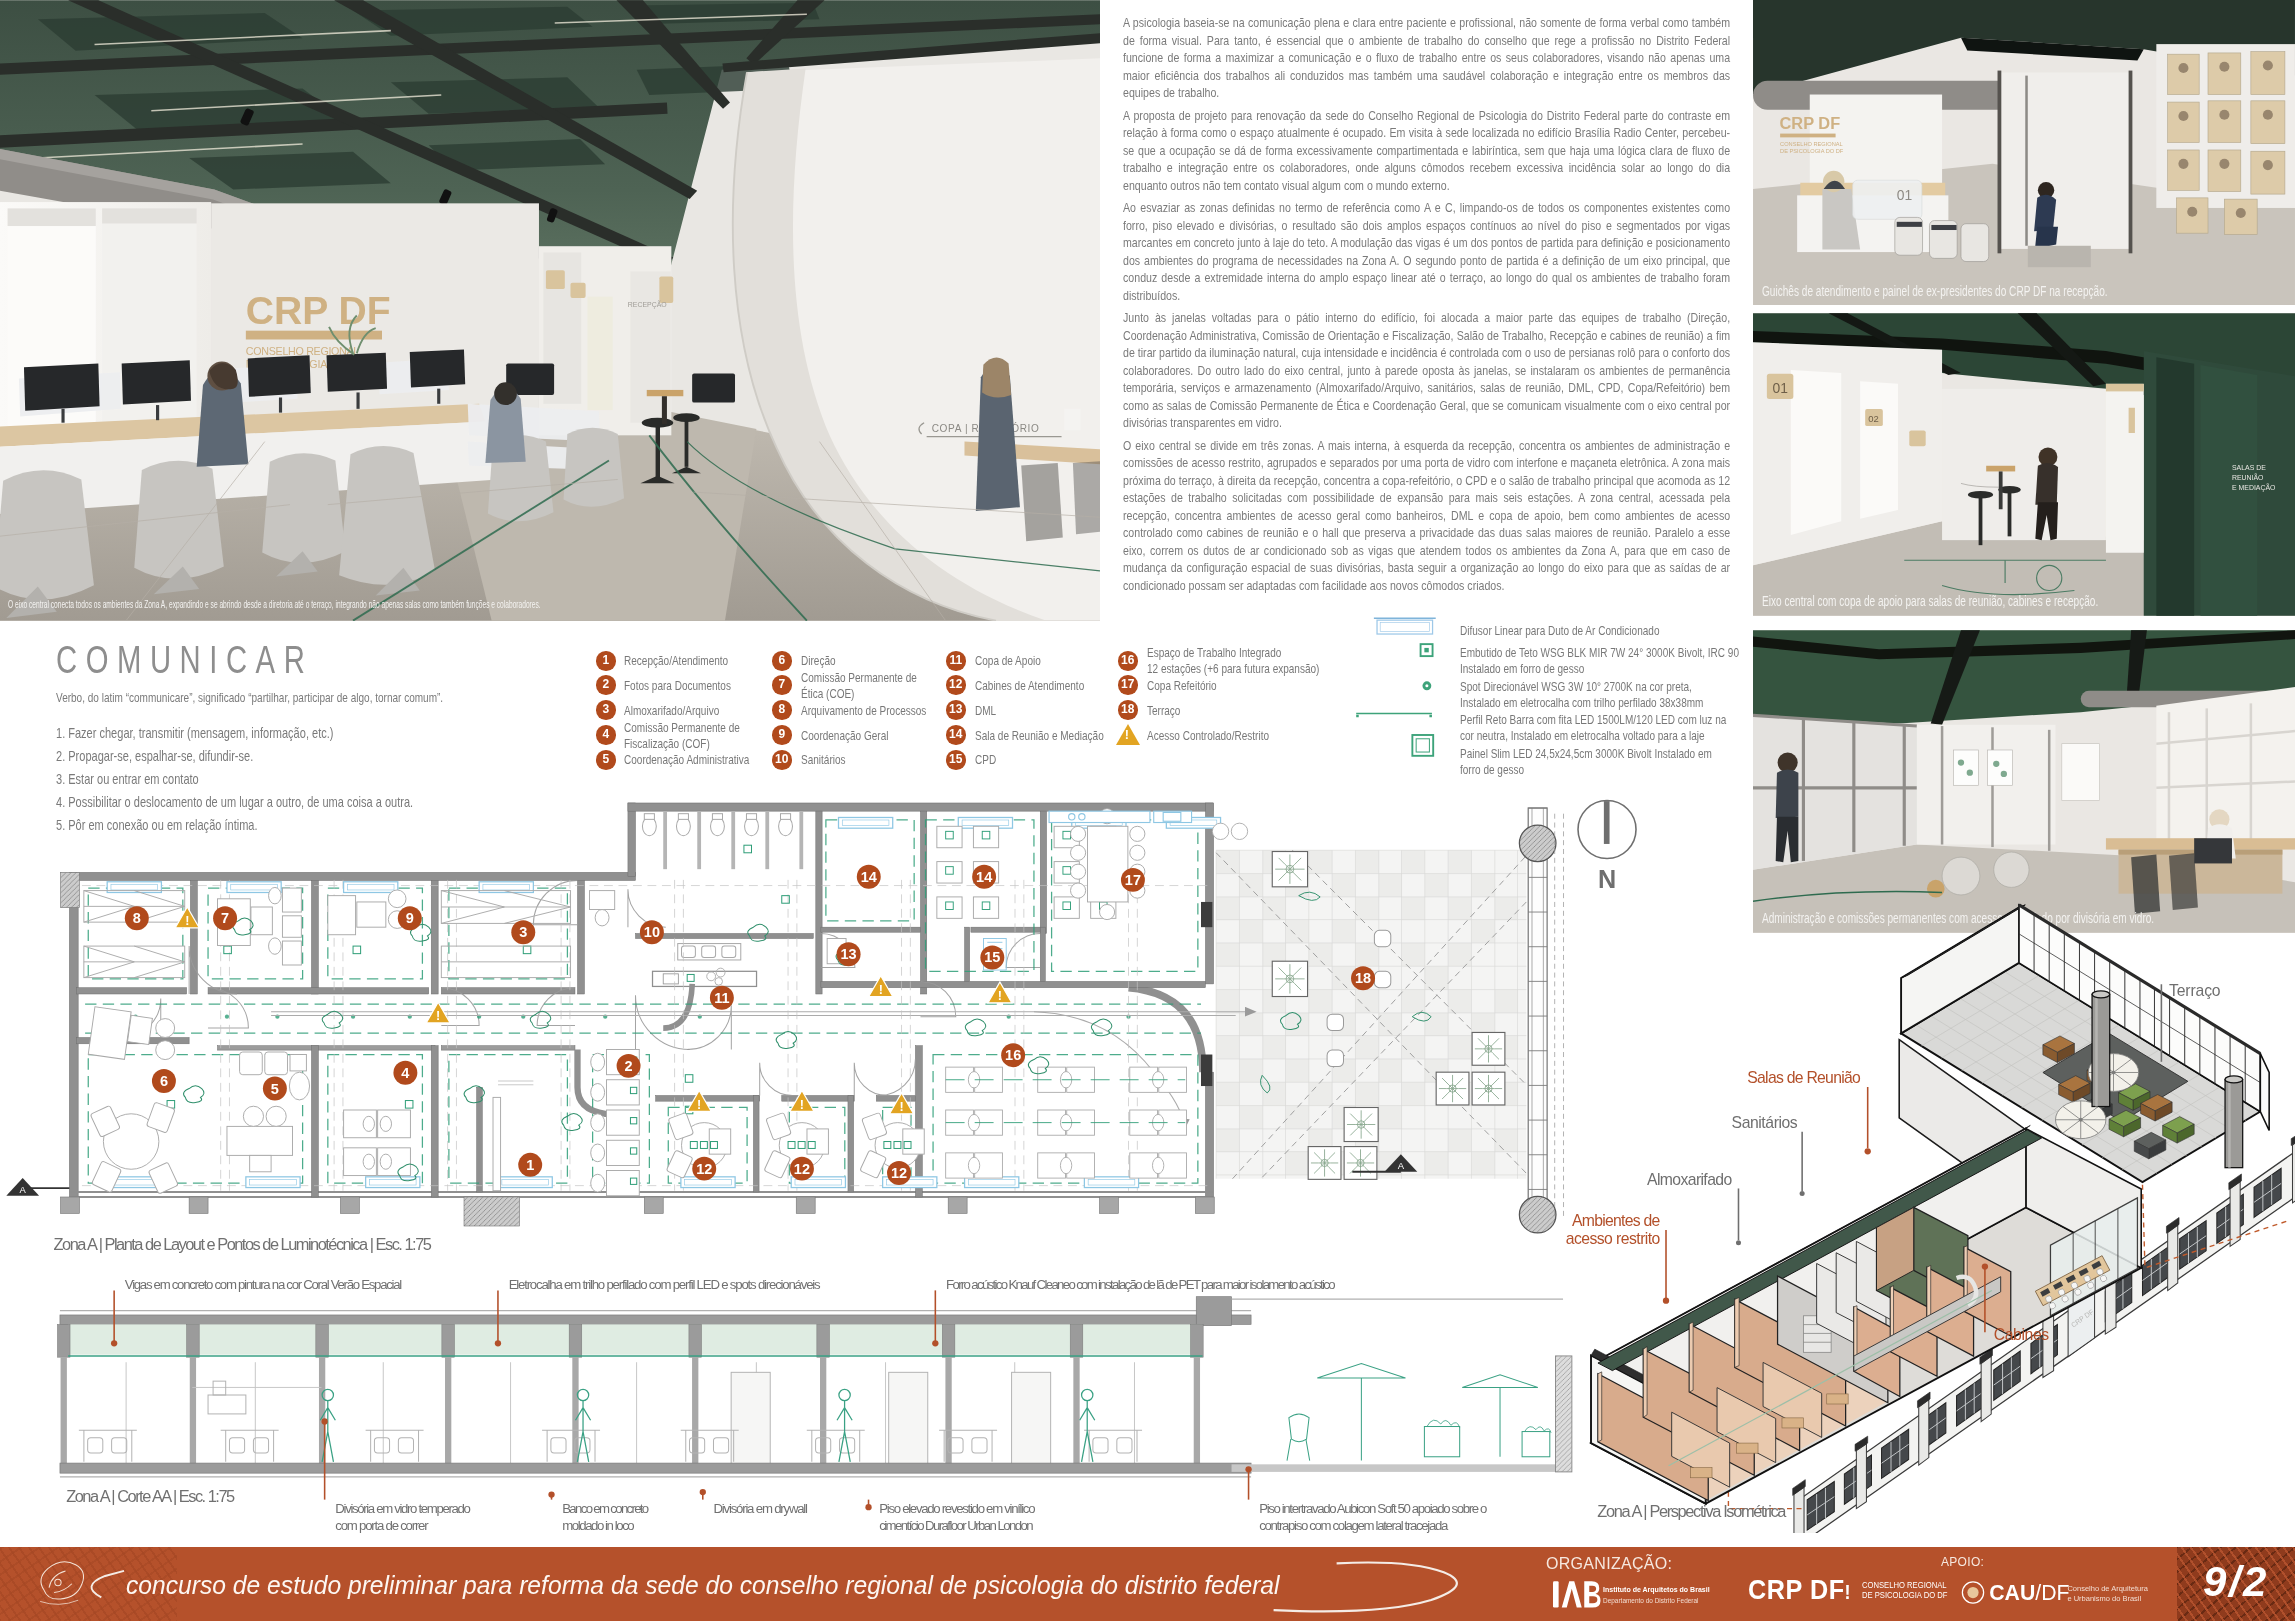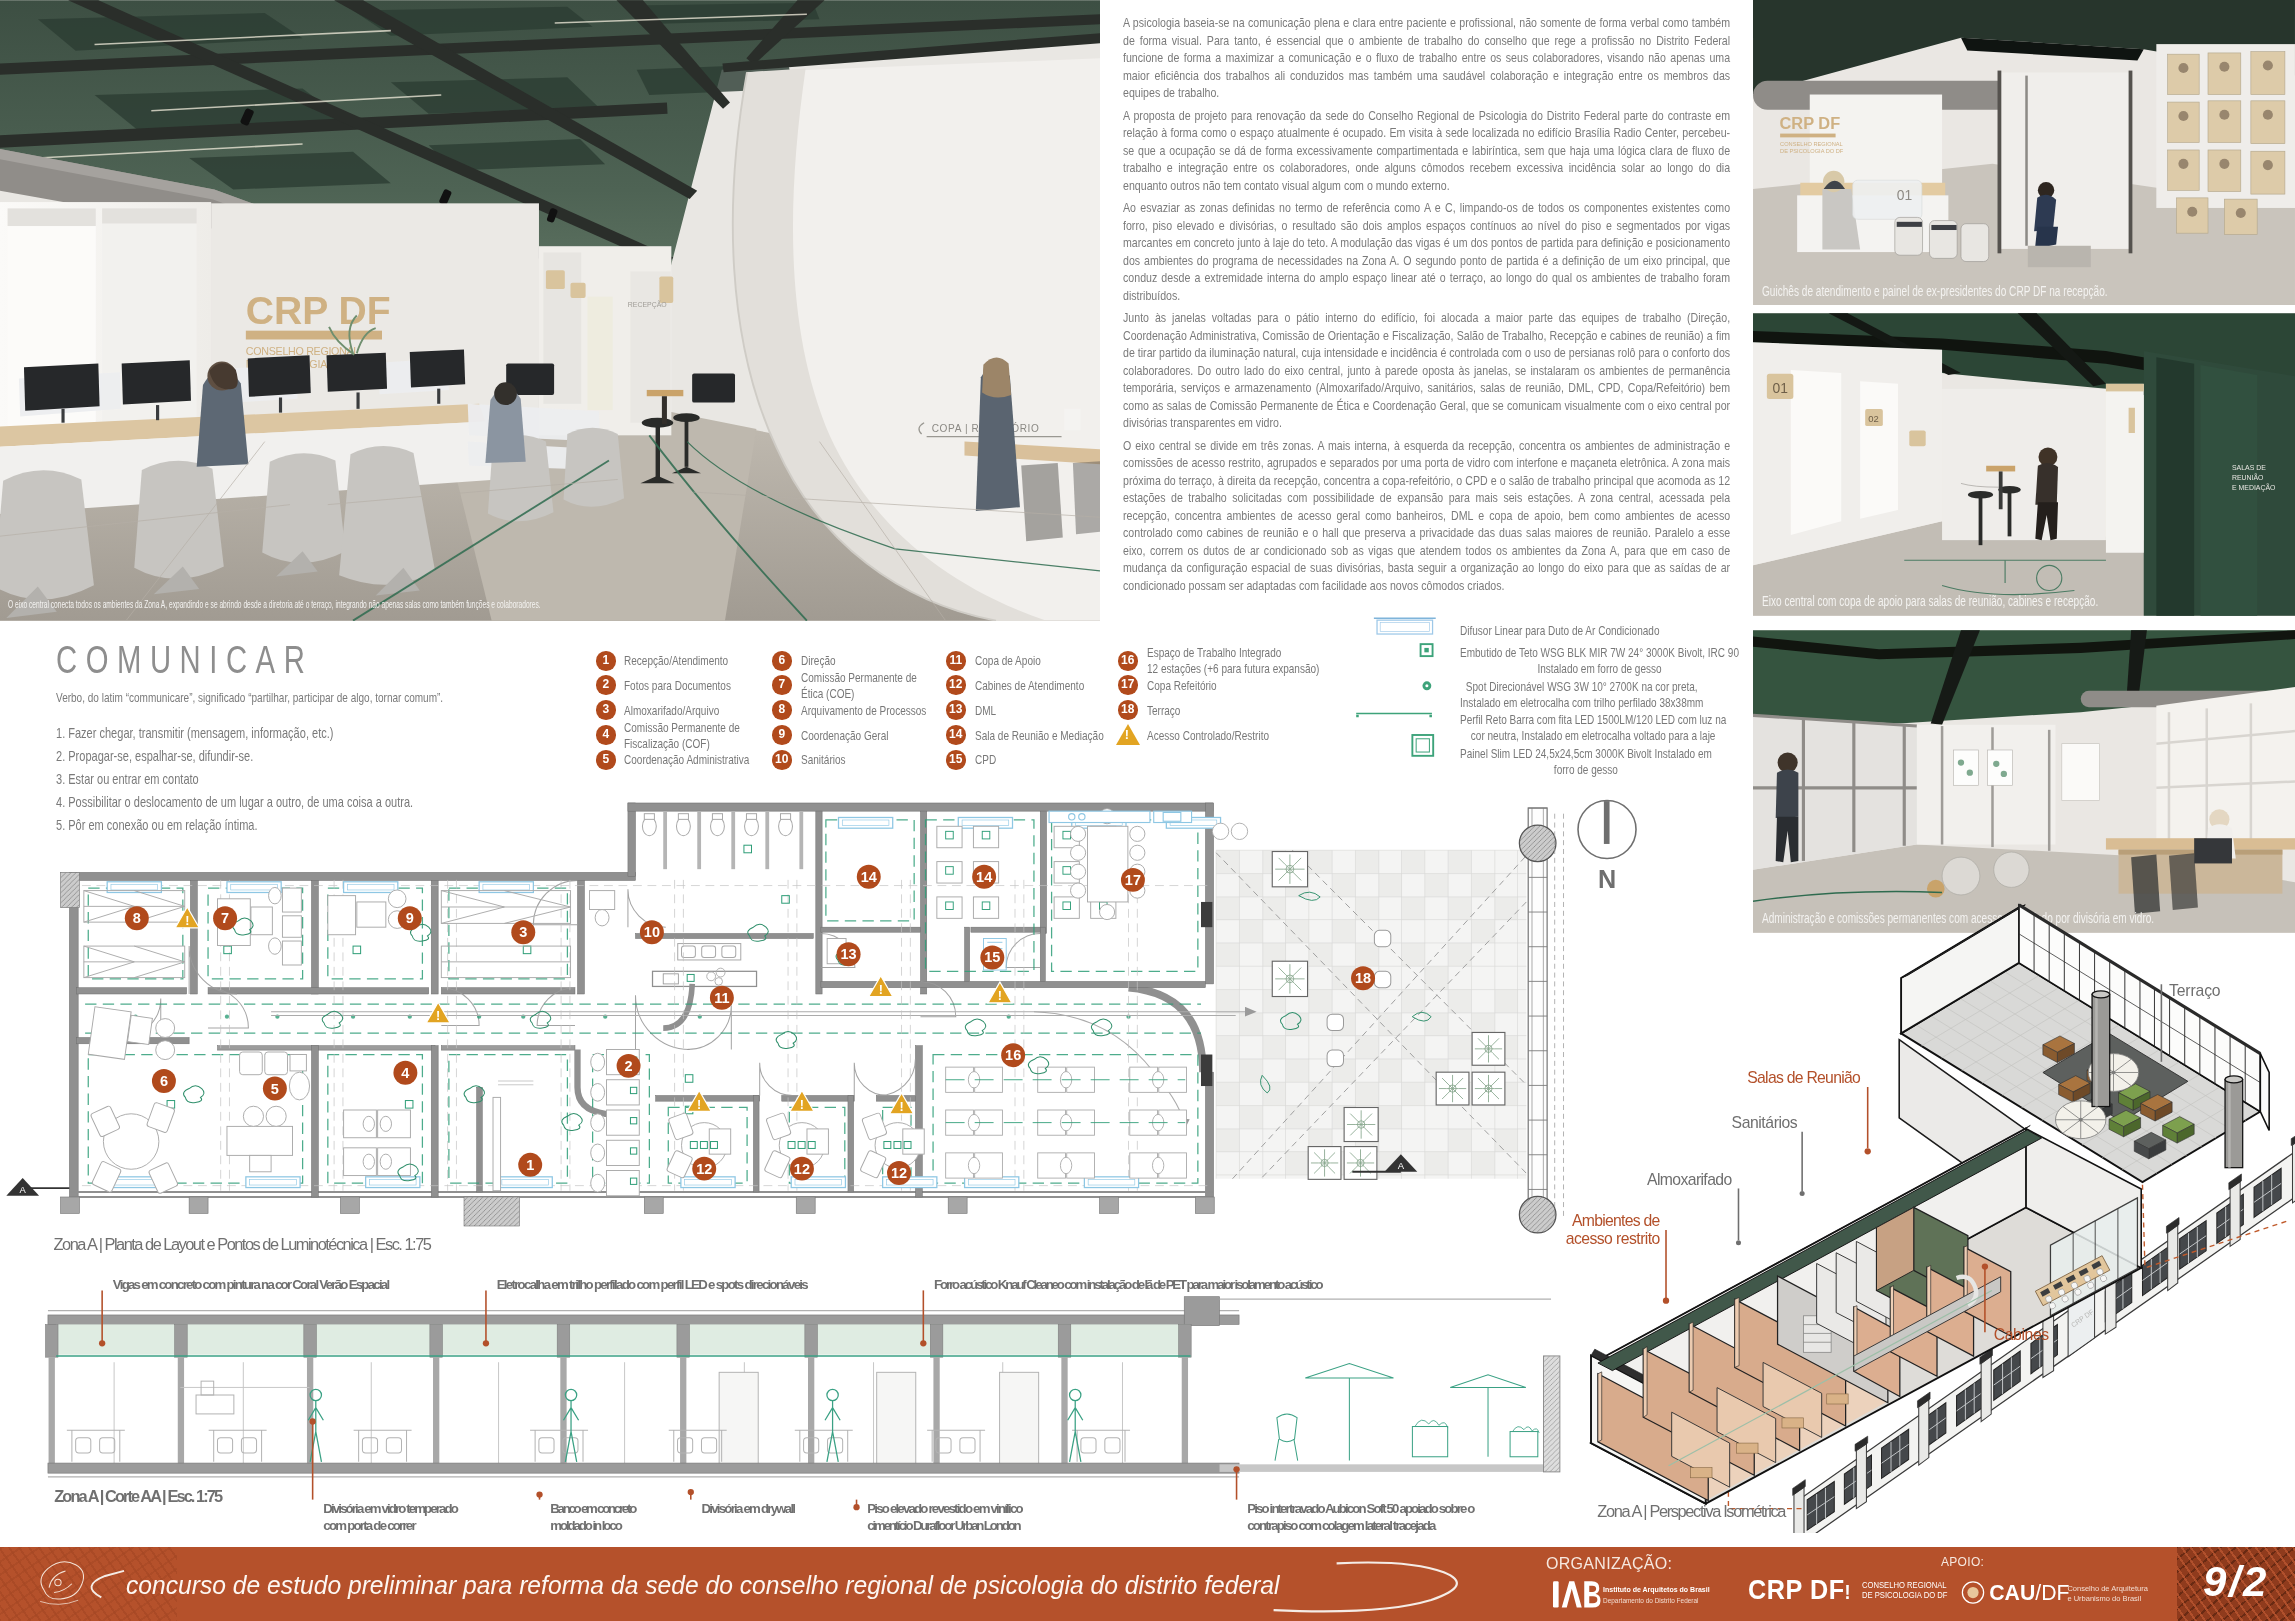--- a/index.html
+++ b/index.html
@@ -481,21 +481,21 @@
   <div class="num" style="left:1118px;top:651px;">16</div>
     <div class="lit" style="left:1147px;top:645px;">Espaço de Trabalho Integrado<br>12 estações (+6 para futura expansão)</div>
   <div class="num" style="left:1118px;top:675px;">17</div>
     <div class="lit" style="left:1147px;top:678px;">Copa Refeitório</div>
   <div class="num" style="left:1118px;top:700px;">18</div>
     <div class="lit" style="left:1147px;top:703px;">Terraço</div>
   <div class="warn" style="left:1116px;top:724px;"></div>
     <div class="lit" style="left:1147px;top:728px;">Acesso Controlado/Restrito</div>
 </div>
 
-<div class="abs" id="lightlegend" style="left:1356px;top:605px;width:479px;height:183px;text-align:center;">
+<div class="abs" id="lightlegend" style="left:1356px;top:605px;width:479px;height:183px;">
 <svg width="114" height="183" viewBox="0 0 180 290" style="position:absolute;left:0;top:0;">
 
   <g stroke="#9ec8e8" fill="none" stroke-width="2">
     <rect x="33" y="24" width="88" height="22"></rect>
     <rect x="38" y="28" width="78" height="14" stroke-width="1"></rect>
     <path d="M28,21 L126,21" stroke="#7fb4da"></path>
   </g>
 
   <g>
     <rect x="102" y="62" width="19" height="19" fill="none" stroke="#3da37a" stroke-width="3"></rect>
@@ -1336,21 +1336,21 @@
 <g fill="none" stroke="#6f6f6f">
         <circle cx="2549" cy="1315" r="46" stroke-width="2.5"></circle>
 <rect x="2544" y="1270" width="9" height="68" fill="#6f6f6f" stroke="none"></rect>
 <text x="2549" y="1408" text-anchor="middle" font-size="40" font-weight="bold" fill="#6f6f6f" stroke="none" font-family="Liberation Sans">N</text>
       </g>
 
 <text x="85" y="1982" font-size="26" fill="#707070" font-family="Liberation Sans" textLength="600">Zona A | Planta de Layout e Pontos de Luminotécnica | Esc. 1:75</text>
 </svg>
 </div>
 
-<div class="abs" id="section" style="left:0;top:1274px;font-weight:bold;">
+<div class="abs" id="section" style="left:12px;top:1274px;">
 <svg width="1766" height="271" viewBox="0 2020 2800 430" id="sectsvg">
 
 <path d="M75,2078 L1965,2078" stroke="#b0b0b0" stroke-width="2" fill="none"></path>
 <rect x="75" y="2085" width="1890" height="15" fill="#9b9b9b" stroke="#787878" stroke-width="1"></rect>
 
 <rect x="1878" y="2056" width="56" height="46" fill="#9b9b9b" stroke="#787878" stroke-width="1"></rect>
 <path d="M1934,2060 L2460,2060" stroke="#b0b0b0" stroke-width="2" fill="none"></path>
 
 <rect x="88" y="2100" width="1800" height="48" fill="#dfece2"></rect>
 <rect x="71" y="2100" width="20" height="52" fill="#9b9b9b" stroke="#787878" stroke-width="0.8"></rect>

